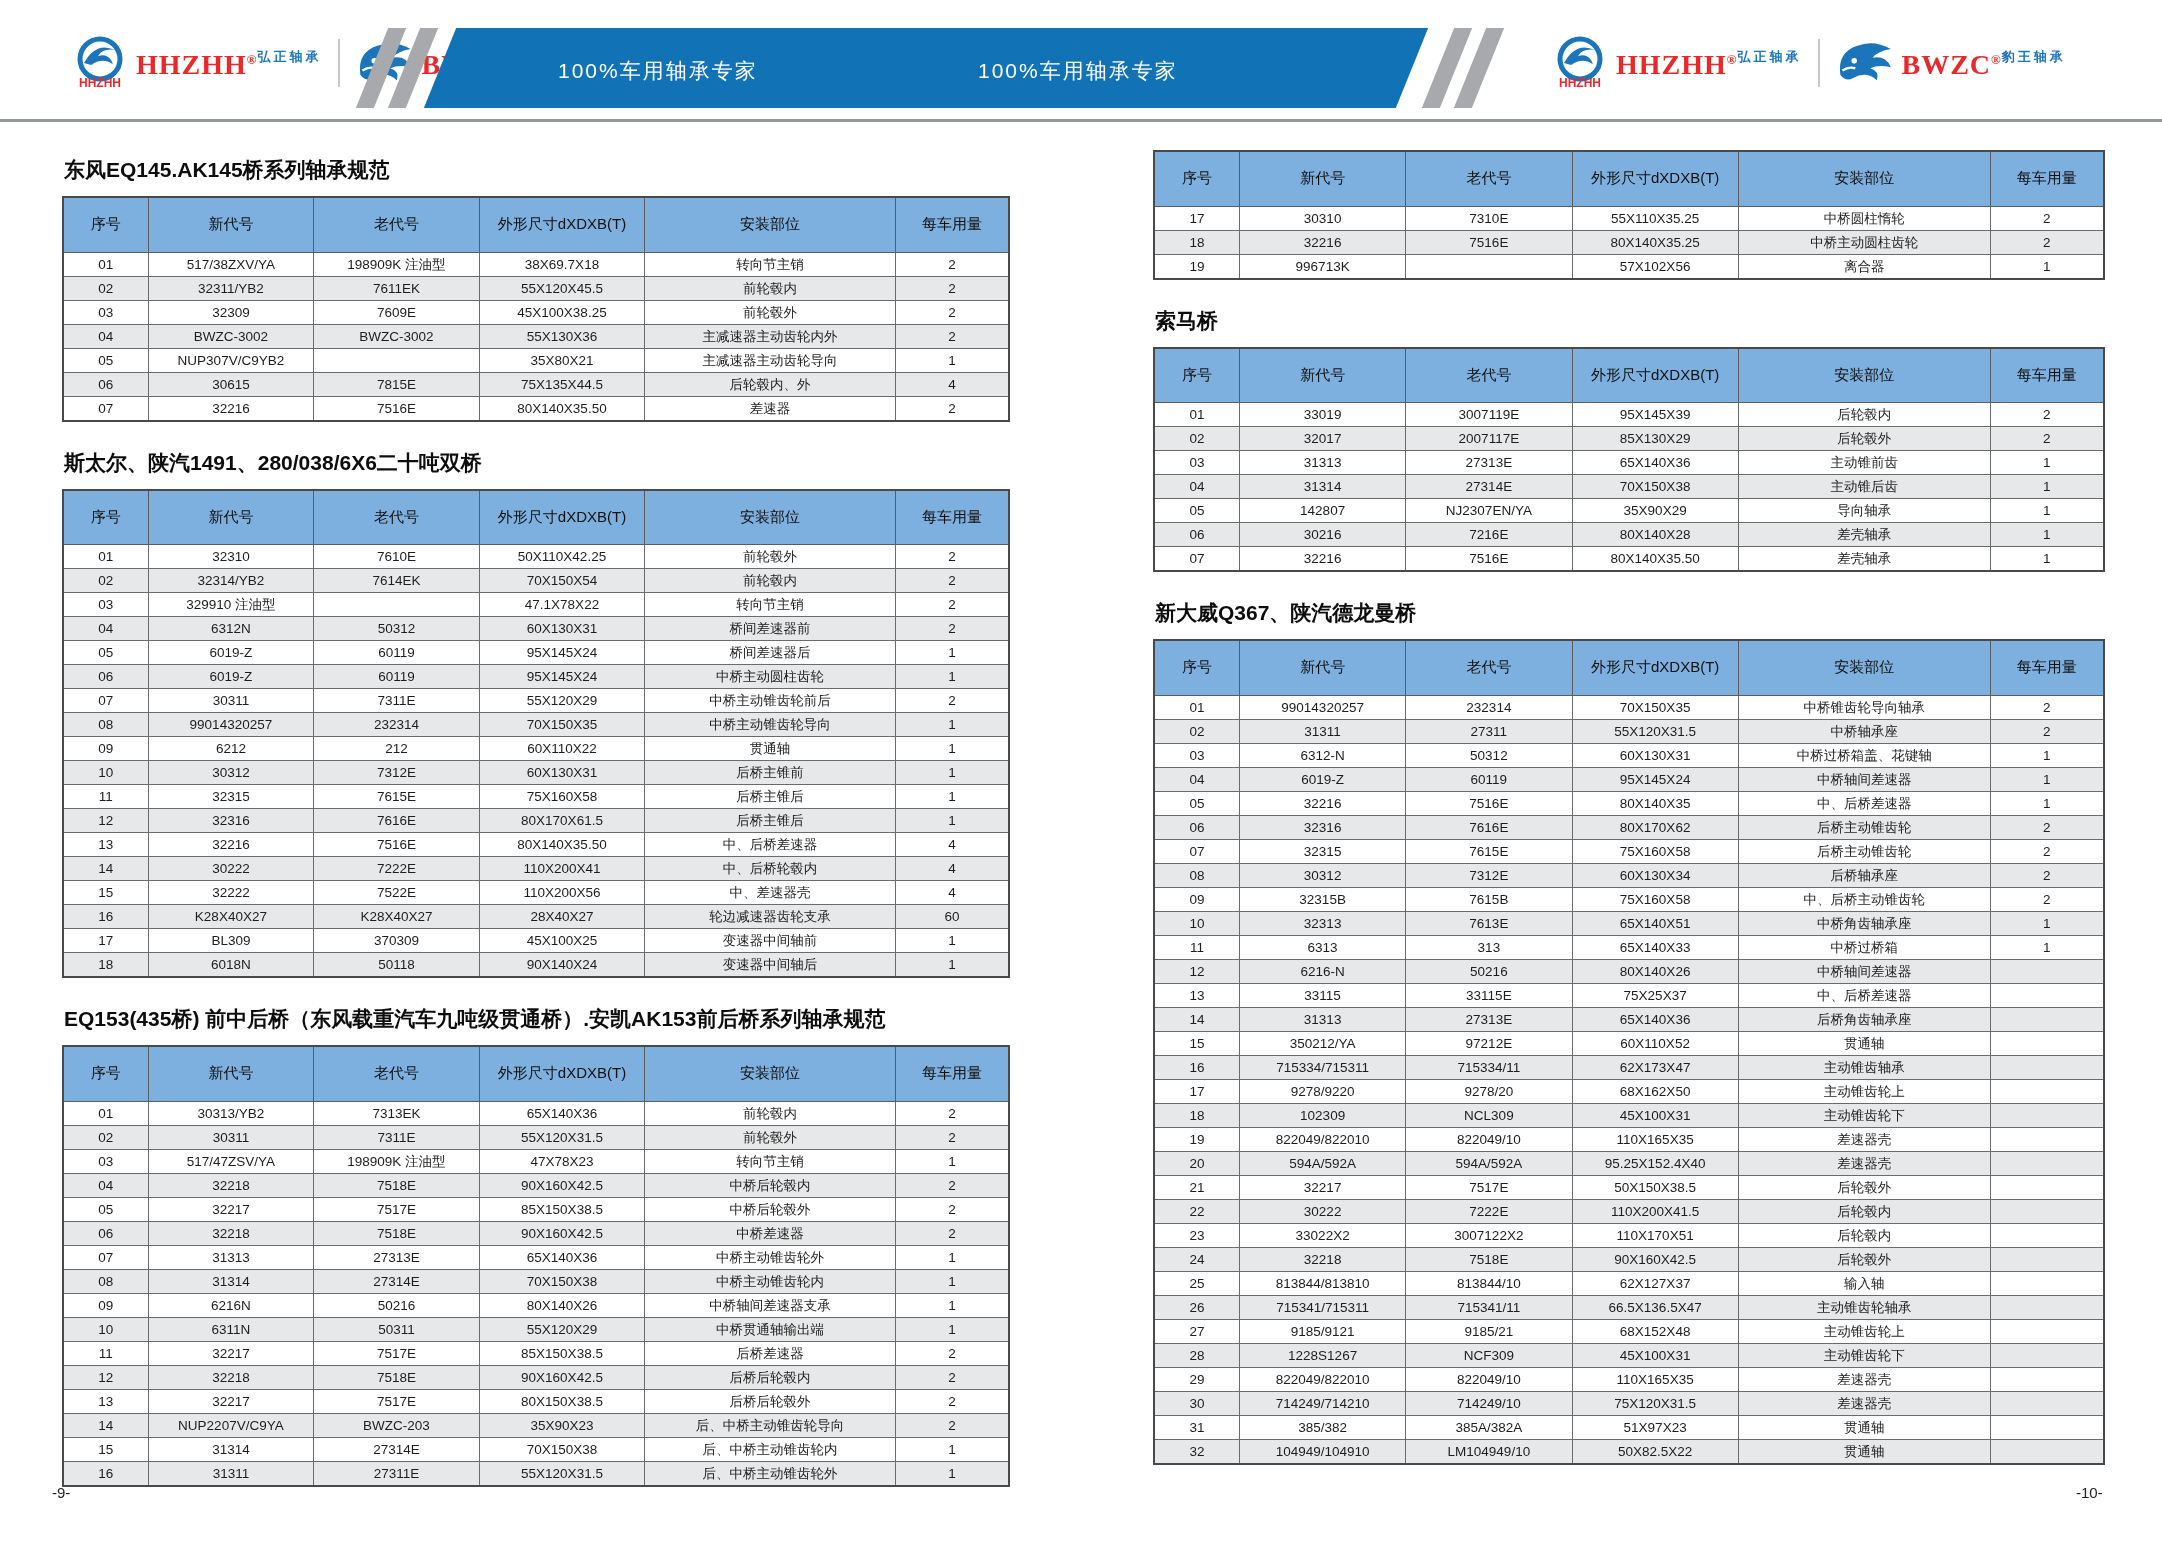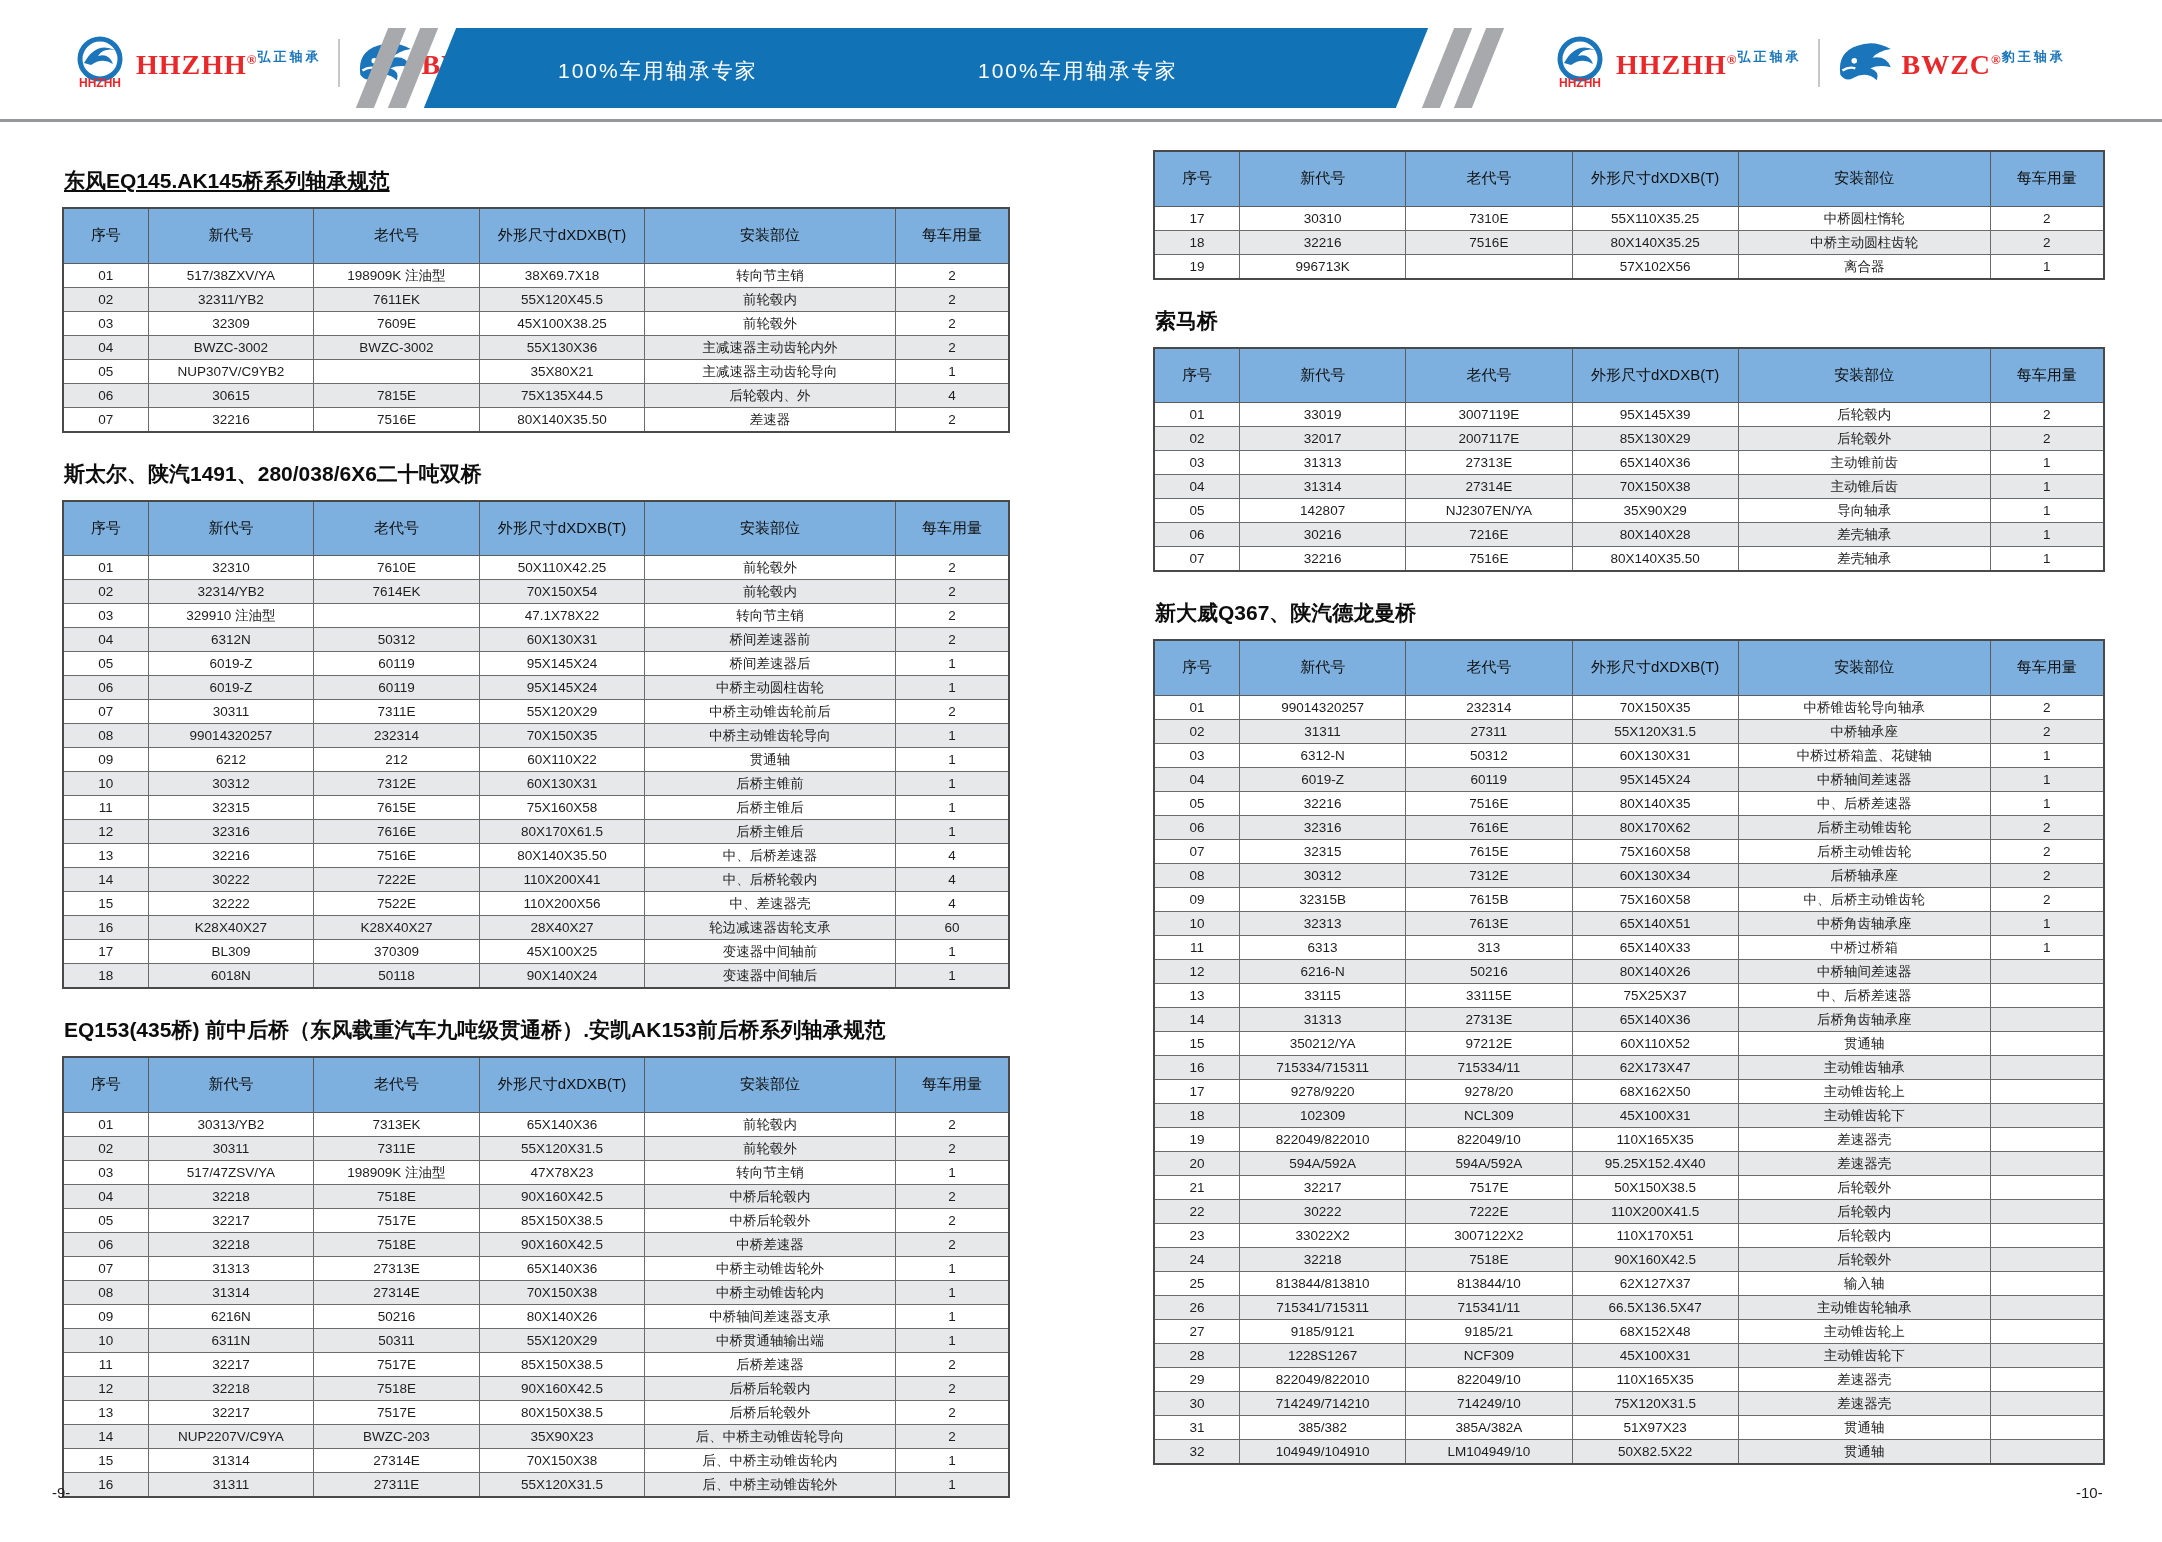--- a/index.html
+++ b/index.html
@@ -22,21 +22,21 @@
   .brand-text { display:flex; flex-direction:row; justify-content:center; margin-left:8px; }
   .brand-latin { font-family:"Liberation Serif", serif; font-weight:bold; color:#E8282B;
                  font-size:28px; line-height:28px; letter-spacing:1px; }
   .brand-latin .reg { font-size:13px; vertical-align:super; }
   .brand-cn { font-size:13px; line-height:22px; font-weight:bold; color:#1B75BB; letter-spacing:3px; }
   .logo-divider { width:2px; height:48px; background:#C7C8CA; margin:0 16px; }
 
   
   .page-col { position:absolute; }
   .section-title { font-size:21px; font-weight:bold; color:#0D0D0D; margin:27px 0 12px 2px; white-space:nowrap; }
-  .page-col .section-title:first-child { margin-top:17px;text-decoration:underline; }
+  .page-col .section-title:first-child { margin-top:6px; }
 
   table.spec-table { width:100%; border-collapse:collapse; table-layout:fixed;
                      border:2px solid #48494B; }
   table.spec-table th {
     background:#7DB0DE; height:55px; font-weight:normal; font-size:15px; color:#111;
     border:1px solid #5B5C5E; text-align:center; padding:16px; white-space:nowrap; overflow:hidden;
   }
   table.spec-table td {
     height:23px; line-height:23px; font-size:13.5px; color:#1d1d1d; text-align:center;
     border:1px solid #6A6B6D; padding:0 2px; white-space:nowrap; overflow:hidden;

